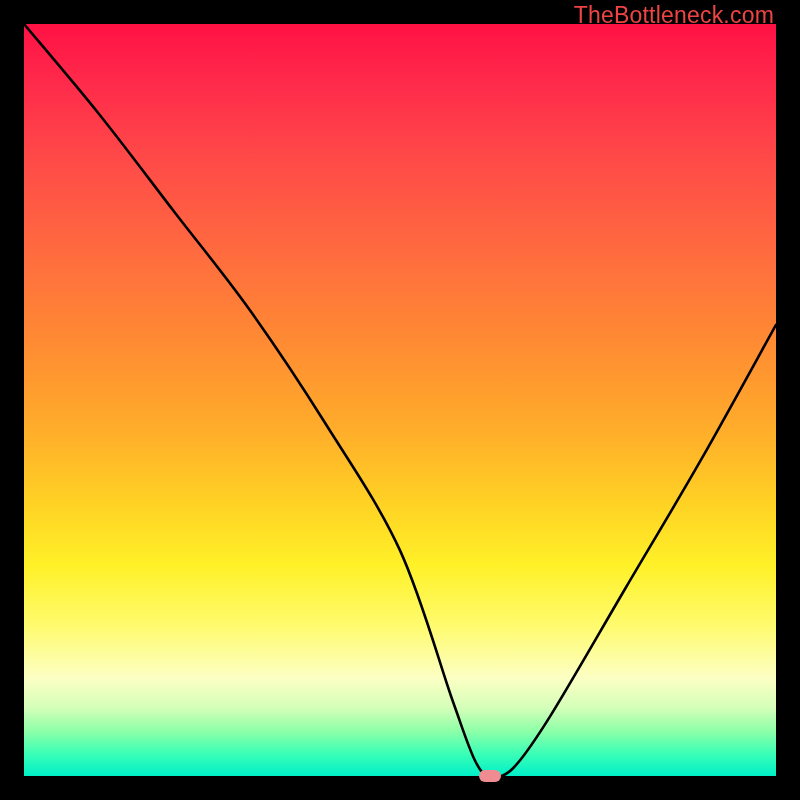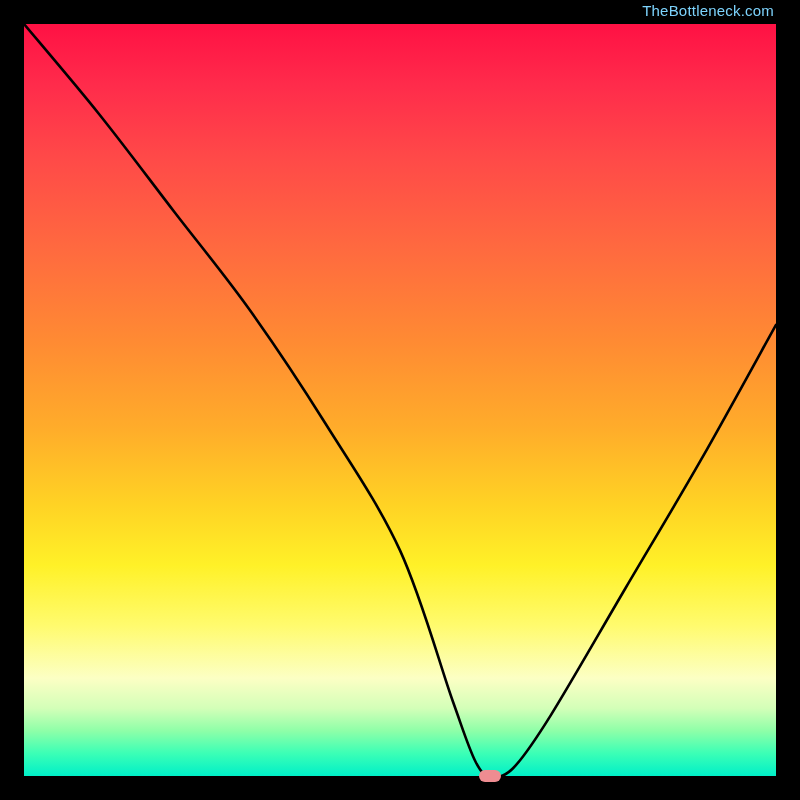--- a/index.html
+++ b/index.html
@@ -53,22 +53,22 @@
     position: absolute;
     width: 22px;
     height: 12px;
     border-radius: 6px;
     background: #ee8c91;
   }
   .watermark {
     position: absolute;
     top: 2px;
     right: 26px;
-    color: #7dd3fc;
-    font-size: 15px;
+    color: #ef4444;
+    font-size: 23px;
     letter-spacing: 0.2px;
     font-weight: 500;
   }
 </style>
 </head>
 <body>
 
 <div class="frame">
   <div class="plot">
     <svg class="curve" viewBox="0 0 752 752" preserveAspectRatio="none">

